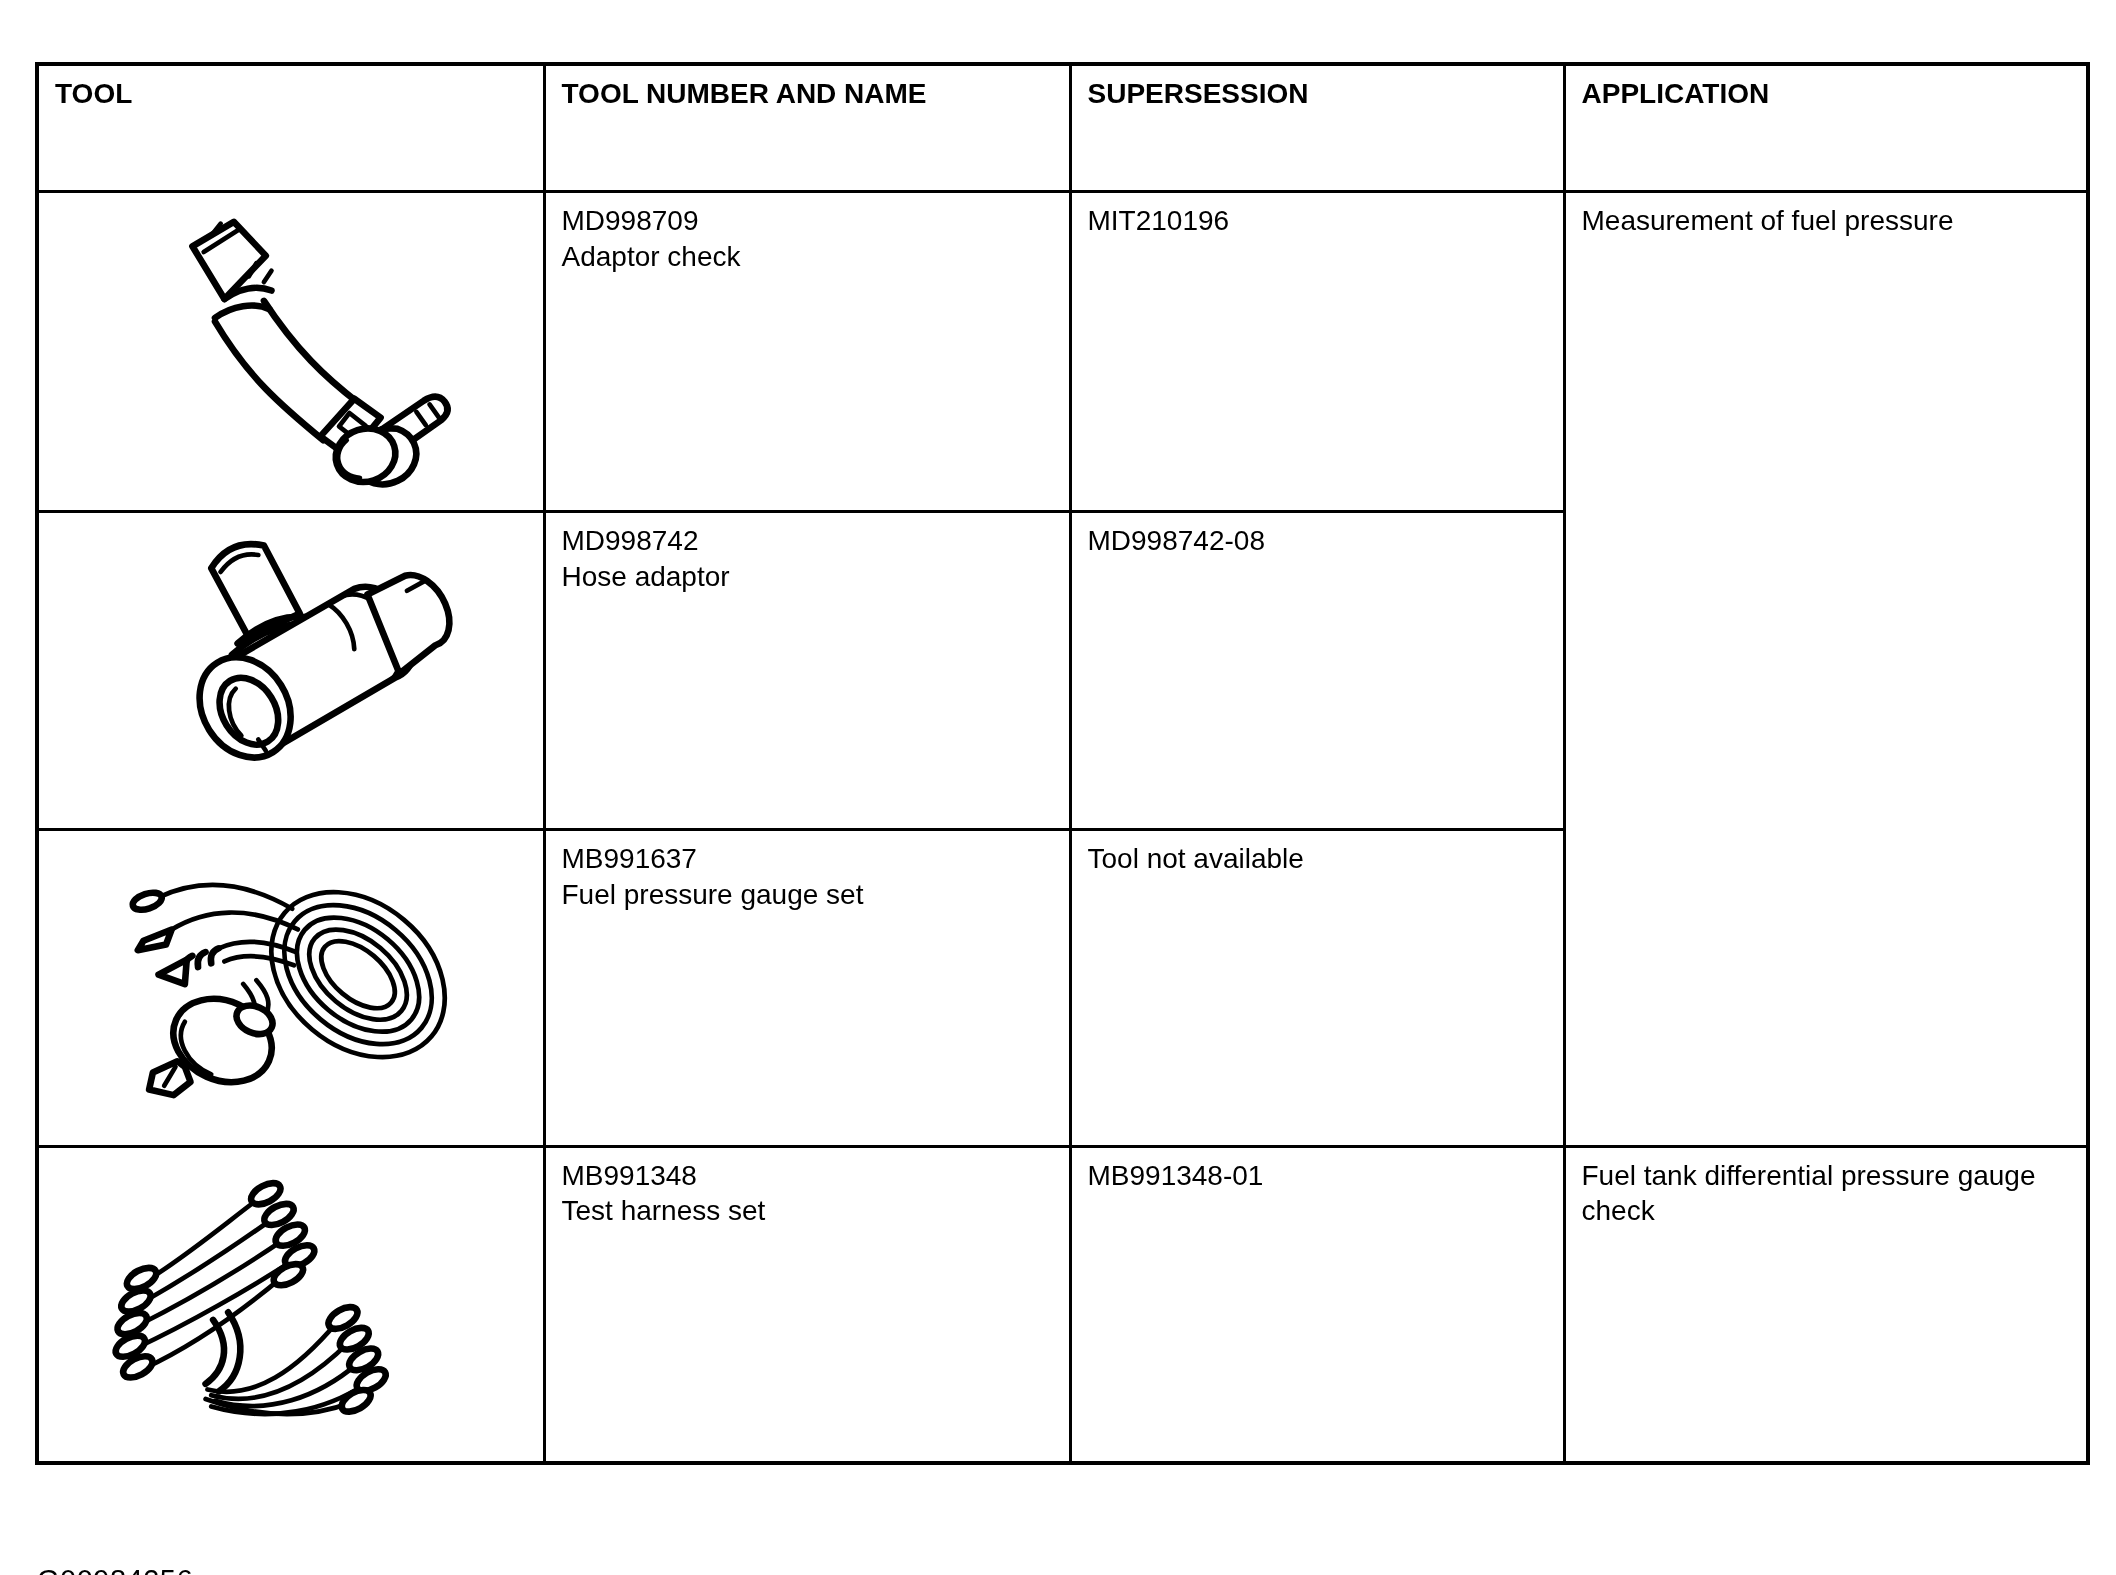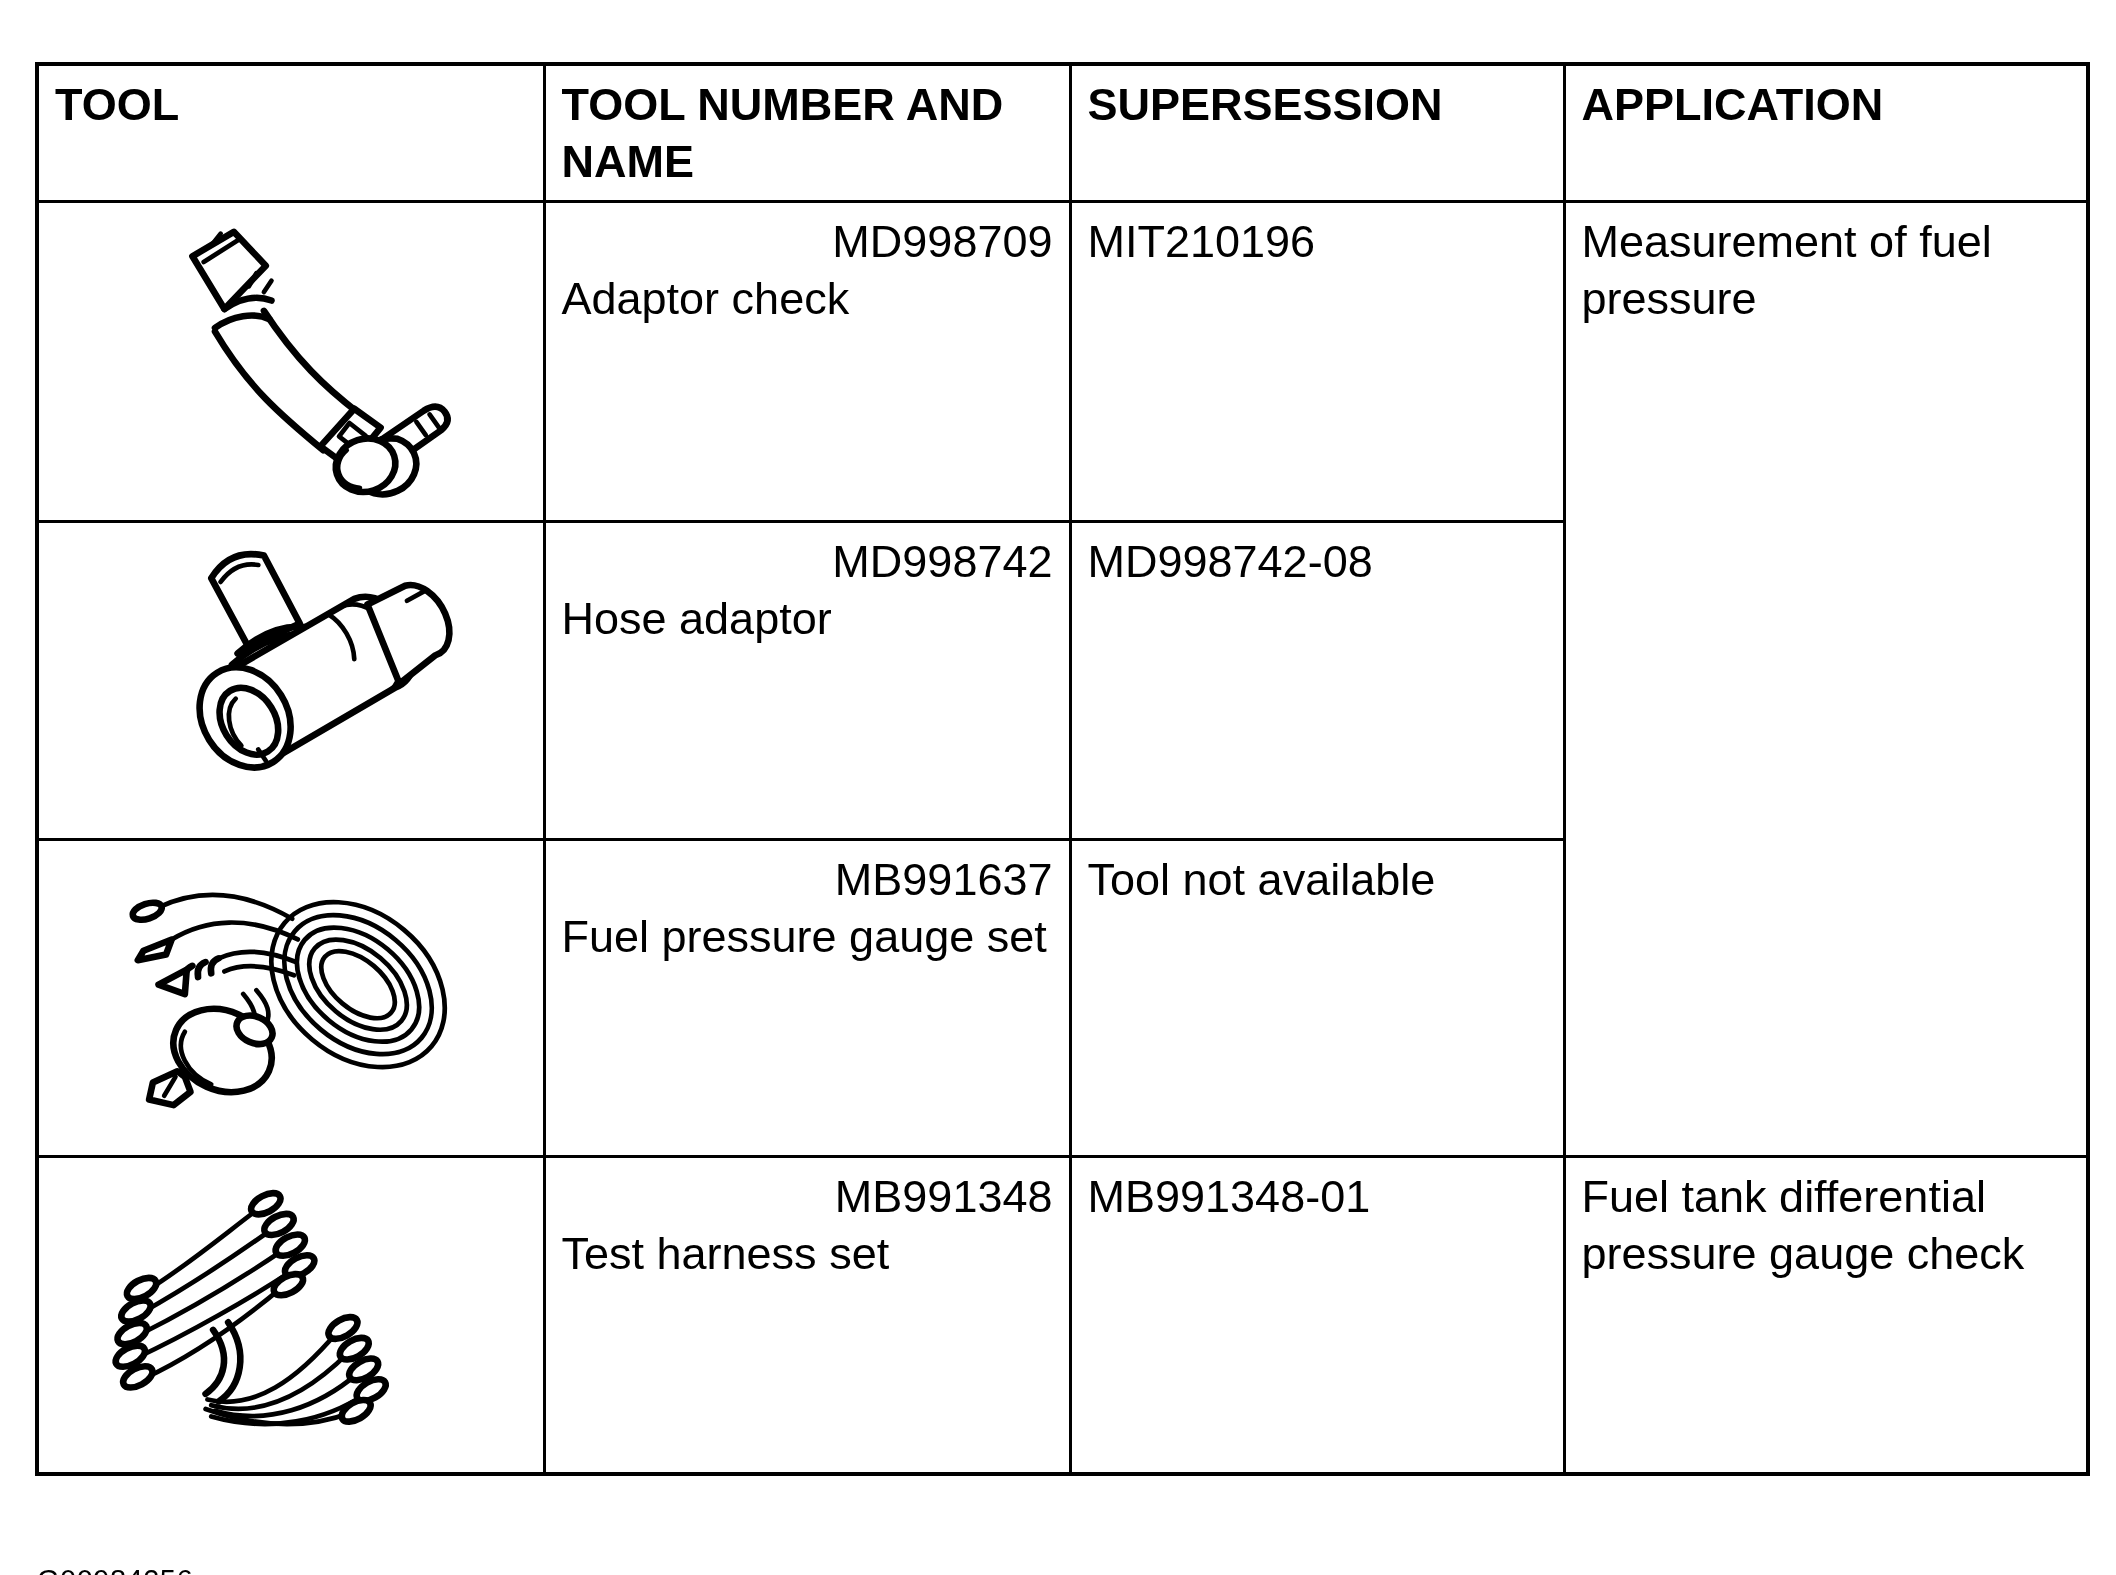--- a/index.html
+++ b/index.html
@@ -23,42 +23,42 @@
     width: 2051px;
     border-collapse: collapse;
     table-layout: fixed;
     border: 4px solid #000;
   }
   table.tools th,
   table.tools td {
     border: 3px solid #000;
     vertical-align: top;
     padding: 10px 16px;
-    font-size: 45px;
+    font-size: 28px;
     line-height: 1.27;
     overflow: hidden;
   }
   table.tools th {
     text-align: left;
     font-weight: bold;
     height: 104px;
   }
   td.illu {
     padding: 0;
   }
   td.illu svg {
     display: block;
     width: 100%;
     height: 100%;
   }
   tr.r1 { height: 320px; }
   tr.r2 { height: 318px; }
   tr.r3 { height: 312px; }
   tr.r4 { height: 312px; }
-  .tool-number { white-space: nowrap; text-align: right; }
+  .tool-number { white-space: nowrap; }
   .figure-id {
     position: absolute;
     left: 37px;
     top: 1564px;
     font-size: 29px;
     letter-spacing: 0.5px;
   }
   .ln { fill: none; stroke: #000; stroke-width: 7; stroke-linecap: round; stroke-linejoin: round; }
   .lnthin { fill: none; stroke: #000; stroke-width: 5; stroke-linecap: round; stroke-linejoin: round; }
   .solid { fill: #fff; stroke: #000; stroke-width: 7; stroke-linejoin: round; }

